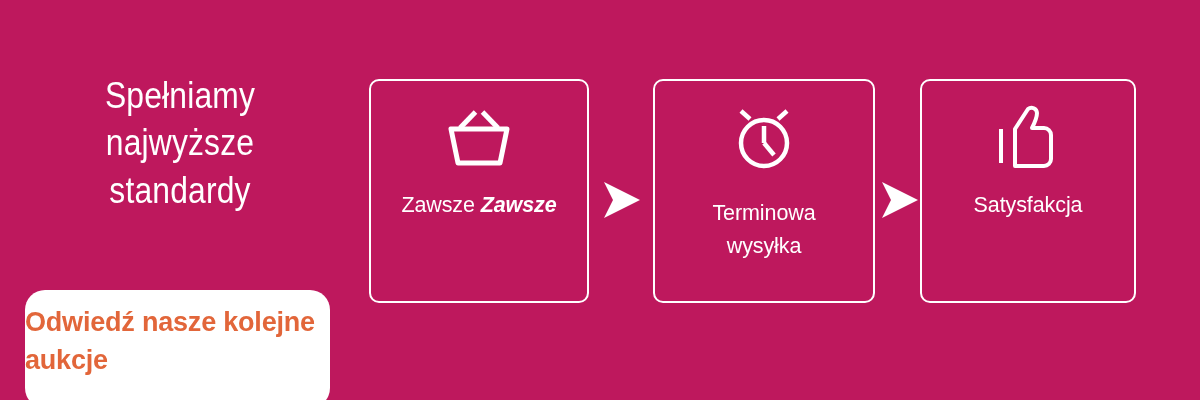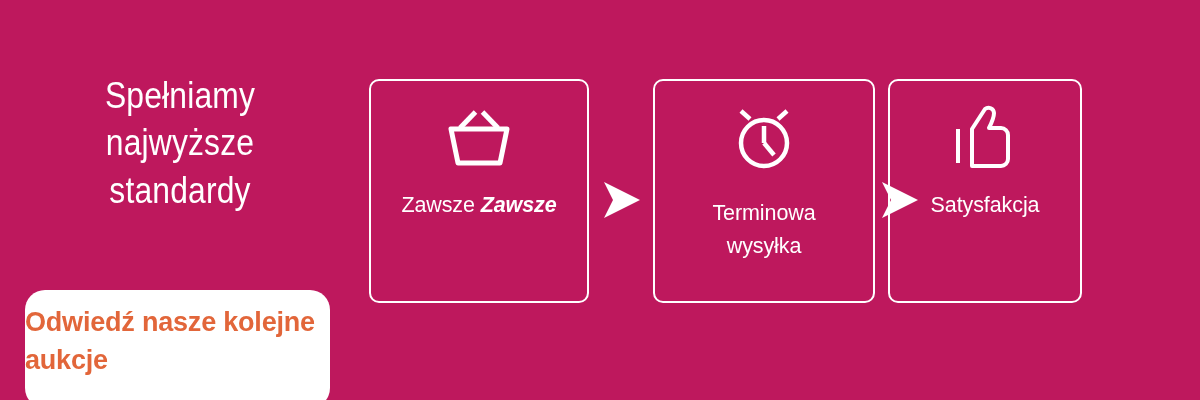--- a/index.html
+++ b/index.html
@@ -76,21 +76,21 @@
     height: 224px;
     border: 2px solid #FFFFFF;
     border-radius: 10px;
     box-sizing: border-box;
     display: flex;
     flex-direction: column;
     align-items: center;
   }
   #card-0 { left: 369px; }
   #card-1 { left: 653px; width: 222px; gap: 8px; }
-  #card-2 { left: 888px; width: 194px; }
+  #card-2 { left: 920px; width: 216px; }
 
   .card-icon {
     margin-top: 22px;
     height: 70px;
     display: flex;
     align-items: center;
     justify-content: center;
   }
   .card-text {
     margin-top: 16px;

